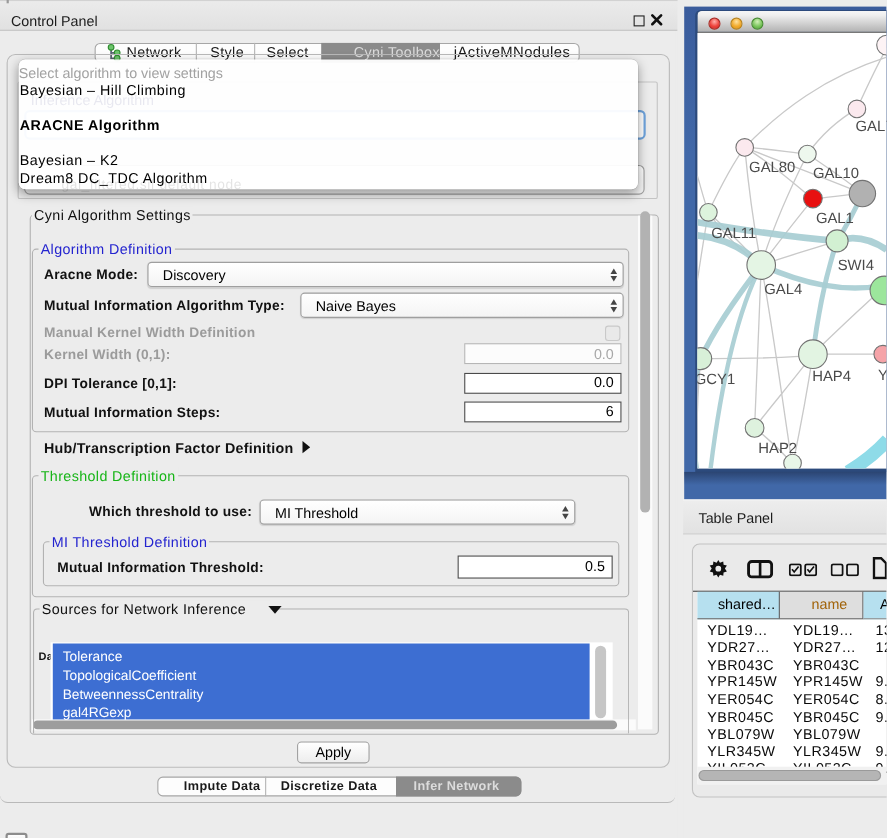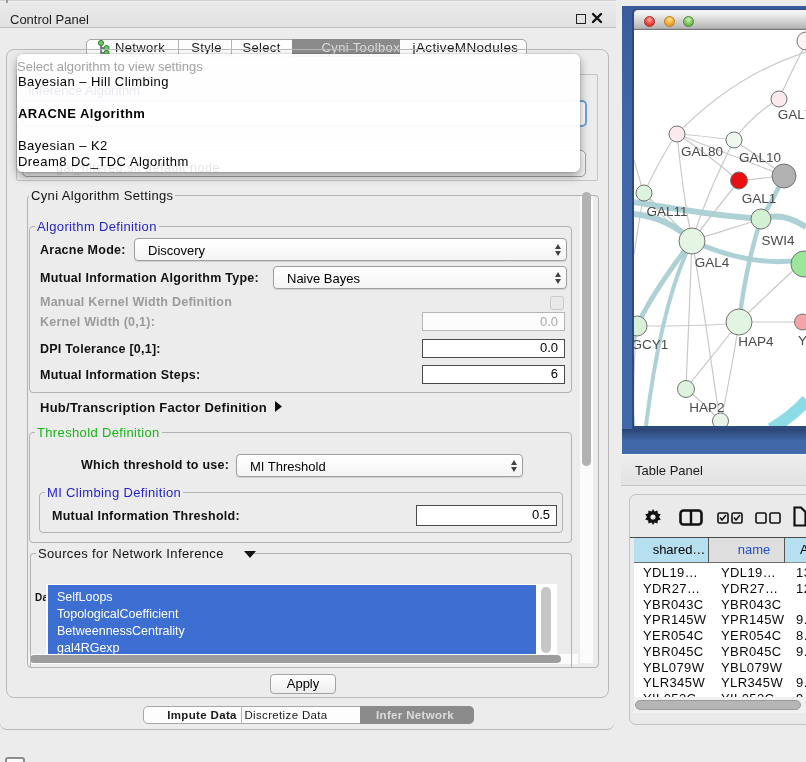--- a/index.html
+++ b/index.html
@@ -97,46 +97,46 @@
 <div class="gbox" style="left:29px;top:432px;width:541px;height:109px;">
   <span class="gtitle" style="left:5px;color:#17b517;">Threshold Definition</span>
 </div>
 <div class="lbl" style="left:81px;top:458px;">Which threshold to use:</div>
 <div class="combo" style="left:236px;top:454px;width:285px;height:21px;">
     <span class="ct">MI Threshold</span>
     <span class="spin"></span>
   </div>
 
 <div class="gbox" style="left:39px;top:492px;width:522px;height:39px;">
-  <span class="gtitle" style="left:5px;color:#2424cf;">MI Climbing Definition</span>
+  <span class="gtitle" style="left:5px;color:#2424cf;">MI Threshold Definition</span>
 </div>
 <div class="lbl" style="left:52px;top:509px;">Mutual Information Threshold:</div>
 <div class="inp" style="left:416px;top:505px;width:141px;height:21px;line-height:18px;">0.5</div>
 
 <div class="gbox" style="left:30px;top:553px;width:540px;height:113px;border-bottom:none;border-radius:4px 4px 0 0;">
   <span class="gtitle" style="left:5px;color:#111;padding-right:22px;">Sources for Network Inference</span>
 </div>
 <svg class="abs" style="left:243px;top:549px;" width="14" height="11">
     <path d="M1 2 L13 2 L7 9 Z" fill="#111"></path>
   </svg>
 <div class="lbl" style="left:35px;top:592px;font-size:10px;">Data Attributes</div>
 <div class="abs" style="left:46px;top:584px;width:511px;height:70px;background:#fff;"></div>
 <div class="abs" style="left:48px;top:585px;width:488px;height:69px;background:#3d6ed2;"></div>
-<div class="litem" style="top:590px;">SelfLoops</div>
+<div class="litem" style="top:590px;">Tolerance</div>
 <div class="litem" style="top:607px;">TopologicalCoefficient</div>
 <div class="litem" style="top:624px;">BetweennessCentrality</div>
 <div class="litem" style="top:641px;">gal4RGexp</div>
 <div class="abs" style="left:541px;top:587px;width:10px;height:66px;background:#c6c6c6;border-radius:5px;"></div>
 
 <div class="abs" style="left:270px;top:674px;width:66px;height:20px;background:linear-gradient(#ffffff,#ededed);border:1px solid #a2a2a2;border-radius:4px;box-sizing:border-box;text-align:center;line-height:18px;font-size:13px;color:#000;">Apply</div>
 
 <div class="abs" style="left:143px;top:706px;width:331px;height:18px;background:#fdfdfd;border:1px solid #a6a6a6;border-radius:5px;box-sizing:border-box;"></div>
 <div class="abs" style="left:360px;top:706px;width:114px;height:18px;background:#8b8b8b;border-radius:0 5px 5px 0;"></div>
 <div class="tabtext" style="left:152px;top:706px;width:100px;font-size:11.5px;font-weight:bold;">Impute Data</div>
-<div class="tabtext" style="left:236px;top:706px;width:100px;font-size:11.5px;font-weight:normal;">Discretize Data</div>
+<div class="tabtext" style="left:249px;top:706px;width:100px;font-size:11.5px;font-weight:bold;">Discretize Data</div>
 <div class="tabtext" style="left:365px;top:706px;width:100px;font-size:11.5px;font-weight:bold;color:#dcdcdc;">Infer Network</div>
 <div class="sep" style="left:241px;top:706px;"></div>
 
 <svg class="abs" style="left:616px;top:371px;" width="6" height="9">
     <path d="M5 1 L1 4.5 L5 8 Z" fill="#555"></path>
   </svg>
 
 <div class="abs" style="left:5px;top:757px;width:20px;height:10px;background:linear-gradient(#ffffff,#ececec);border:2px solid #8c8c8c;border-radius:3px;box-sizing:border-box;"></div>
 <div class="abs" style="left:6px;top:0;width:2px;height:3px;background:#9a9a9a;"></div>
 
@@ -256,21 +256,21 @@
   <rect x="1" y="1" width="10" height="10" rx="1.5" fill="none" stroke="#111" stroke-width="1.6"></rect>
   <rect x="15" y="1" width="10" height="10" rx="1.5" fill="none" stroke="#111" stroke-width="1.6"></rect>
 </svg>
 <svg class="abs" style="left:793px;top:506px;" width="14" height="21">
     <path d="M1.5 1.5 L8 1.5 L12.5 6 L12.5 19.5 L1.5 19.5 Z" fill="none" stroke="#111" stroke-width="2.2"></path>
   </svg>
 
 <div class="abs" style="left:634px;top:538px;width:172px;height:175px;background:#fff;"></div>
 <div class="abs" style="left:630px;top:537px;width:176px;height:1px;background:#4a4a4a;"></div>
 <div class="abs" style="left:634px;top:538px;width:75px;height:25px;background:#b6e0ef;border-right:1px solid #555;border-bottom:1px solid #6e6e6e;box-sizing:border-box;text-align:center;line-height:24px;font-size:13px;color:#000;padding-left:16px;">shared…</div>
-<div class="abs" style="left:709px;top:538px;width:76px;height:25px;background:#dedede;border-right:1px solid #555;border-bottom:1px solid #6e6e6e;box-sizing:border-box;text-align:center;line-height:24px;font-size:13px;color:#1d4ed8;padding-left:15px;">name</div>
+<div class="abs" style="left:709px;top:538px;width:76px;height:25px;background:#dedede;border-right:1px solid #555;border-bottom:1px solid #6e6e6e;box-sizing:border-box;text-align:center;line-height:24px;font-size:13px;color:#a16207;padding-left:15px;">name</div>
 <div class="abs" style="left:785px;top:538px;width:21px;height:25px;background:#b6e0ef;border-bottom:1px solid #8e8e8e;box-sizing:border-box;line-height:24px;font-size:13px;color:#000;padding-left:15px;">A</div>
 
 <div class="cell" style="left:643px;top:565px;">YDL19…</div>
 <div class="cell" style="left:721px;top:565px;">YDL19…</div>
 <div class="cell" style="left:796px;top:565px;">13</div>
 <div class="cell" style="left:643px;top:581px;">YDR27…</div>
 <div class="cell" style="left:721px;top:581px;">YDR27…</div>
 <div class="cell" style="left:796px;top:581px;">12</div>
 <div class="cell" style="left:643px;top:597px;">YBR043C</div>
 <div class="cell" style="left:721px;top:597px;">YBR043C</div>

